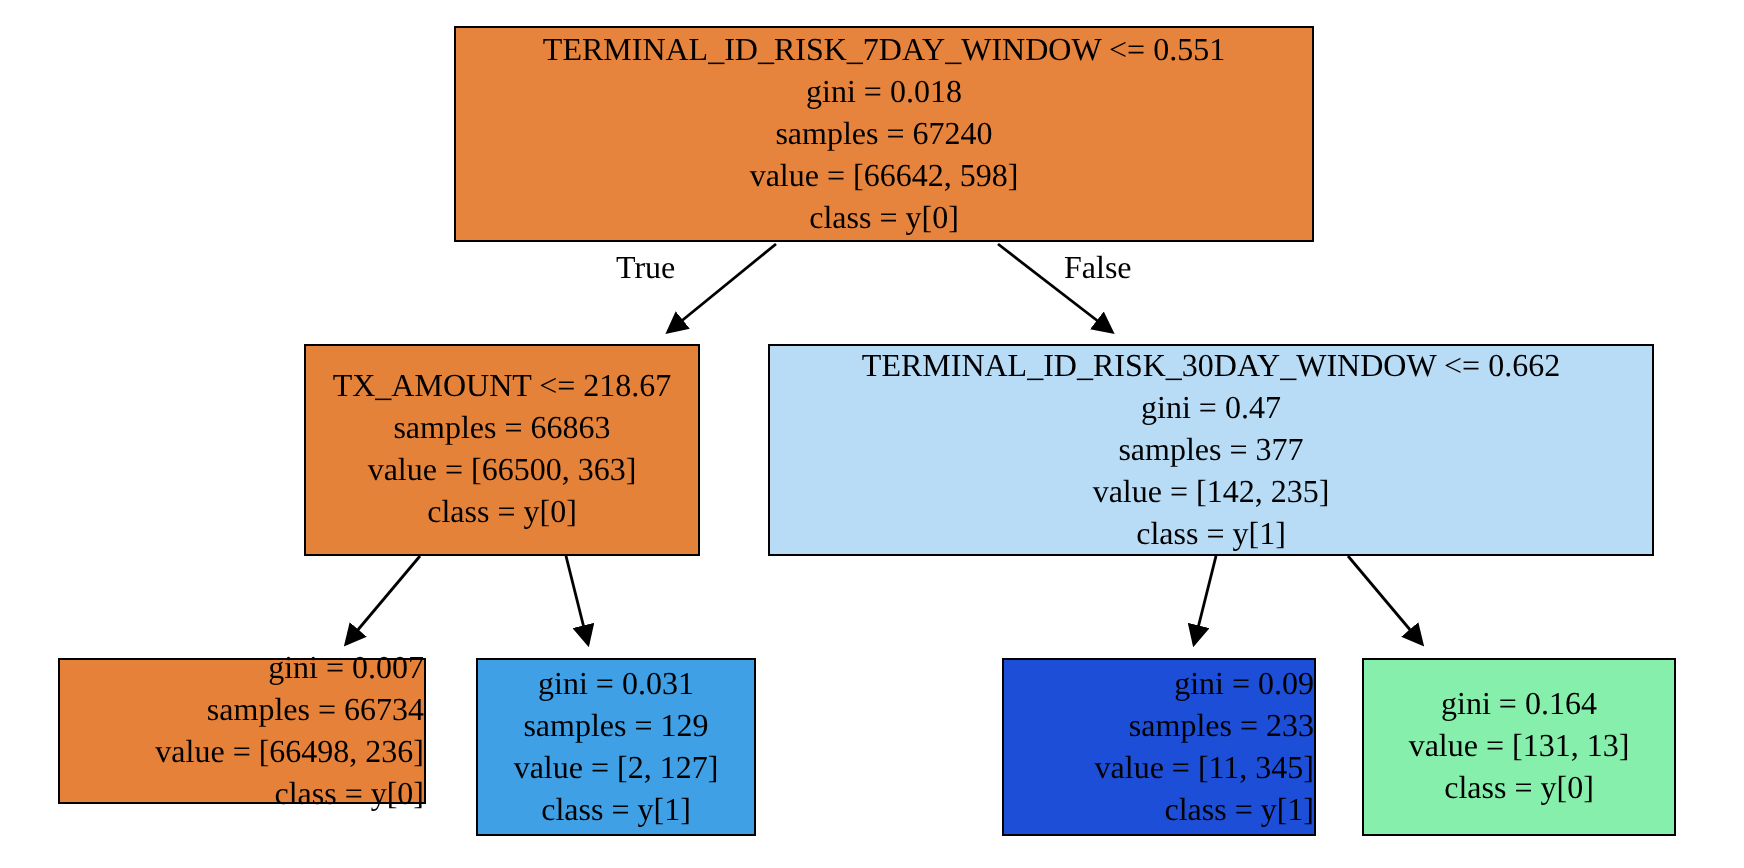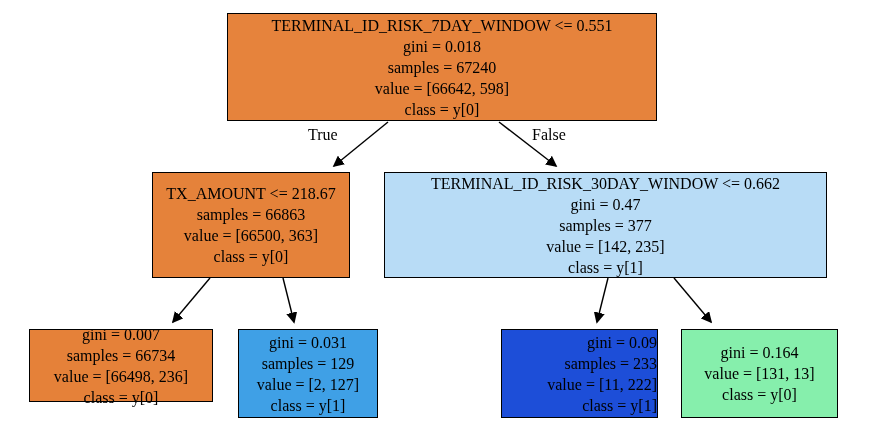--- a/index.html
+++ b/index.html
@@ -40,21 +40,21 @@
     font-size: 16px;
     line-height: 21px;
     white-space: nowrap;
   }
   .node .ln {
     width: 100%;
   }
   #n-root  { left: 227px; top: 13px;  width: 430px; height: 108px; }
   #n-left  { left: 152px; top: 172px; width: 198px; height: 106px; }
   #n-right { left: 384px; top: 172px; width: 443px; height: 106px; }
-  #n-leaf1 { left: 29px;  top: 329px; width: 184px; height: 73px; }
+  #n-leaf1 { left: 29px;  top: 329px; width: 184px; height: 73px; text-align: right; }
   #n-leaf2 { left: 238px; top: 329px; width: 140px; height: 89px; }
   #n-leaf3 { left: 501px; top: 329px; width: 157px; height: 89px; }
   #n-leaf4 { left: 681px; top: 329px; width: 157px; height: 89px; }
   .edge-label {
     position: absolute;
     font-size: 16px;
     line-height: 16px;
   }
   #lbl-true  { left: 308px; top: 127px; }
   #lbl-false { left: 532px; top: 127px; }
@@ -114,21 +114,21 @@
   <div class="node" id="n-leaf2" style="background-color: rgb(63, 160, 230);">
     <div class="ln">gini = 0.031</div>
     <div class="ln">samples = 129</div>
     <div class="ln">value = [2, 127]</div>
     <div class="ln">class = y[1]</div>
   </div>
 
   <div class="node" id="n-leaf3" style="background-color: #1d4ed8; text-align: right;">
     <div class="ln">gini = 0.09</div>
     <div class="ln">samples = 233</div>
-    <div class="ln">value = [11, 222]</div>
+    <div class="ln">value = [11, 345]</div>
     <div class="ln">class = y[1]</div>
   </div>
 
   <div class="node" id="n-leaf4" style="background-color: #86efac;">
     <div class="ln">gini = 0.164</div>
     <div class="ln">value = [131, 13]</div>
     <div class="ln">class = y[0]</div>
   </div>
 
 </div>

